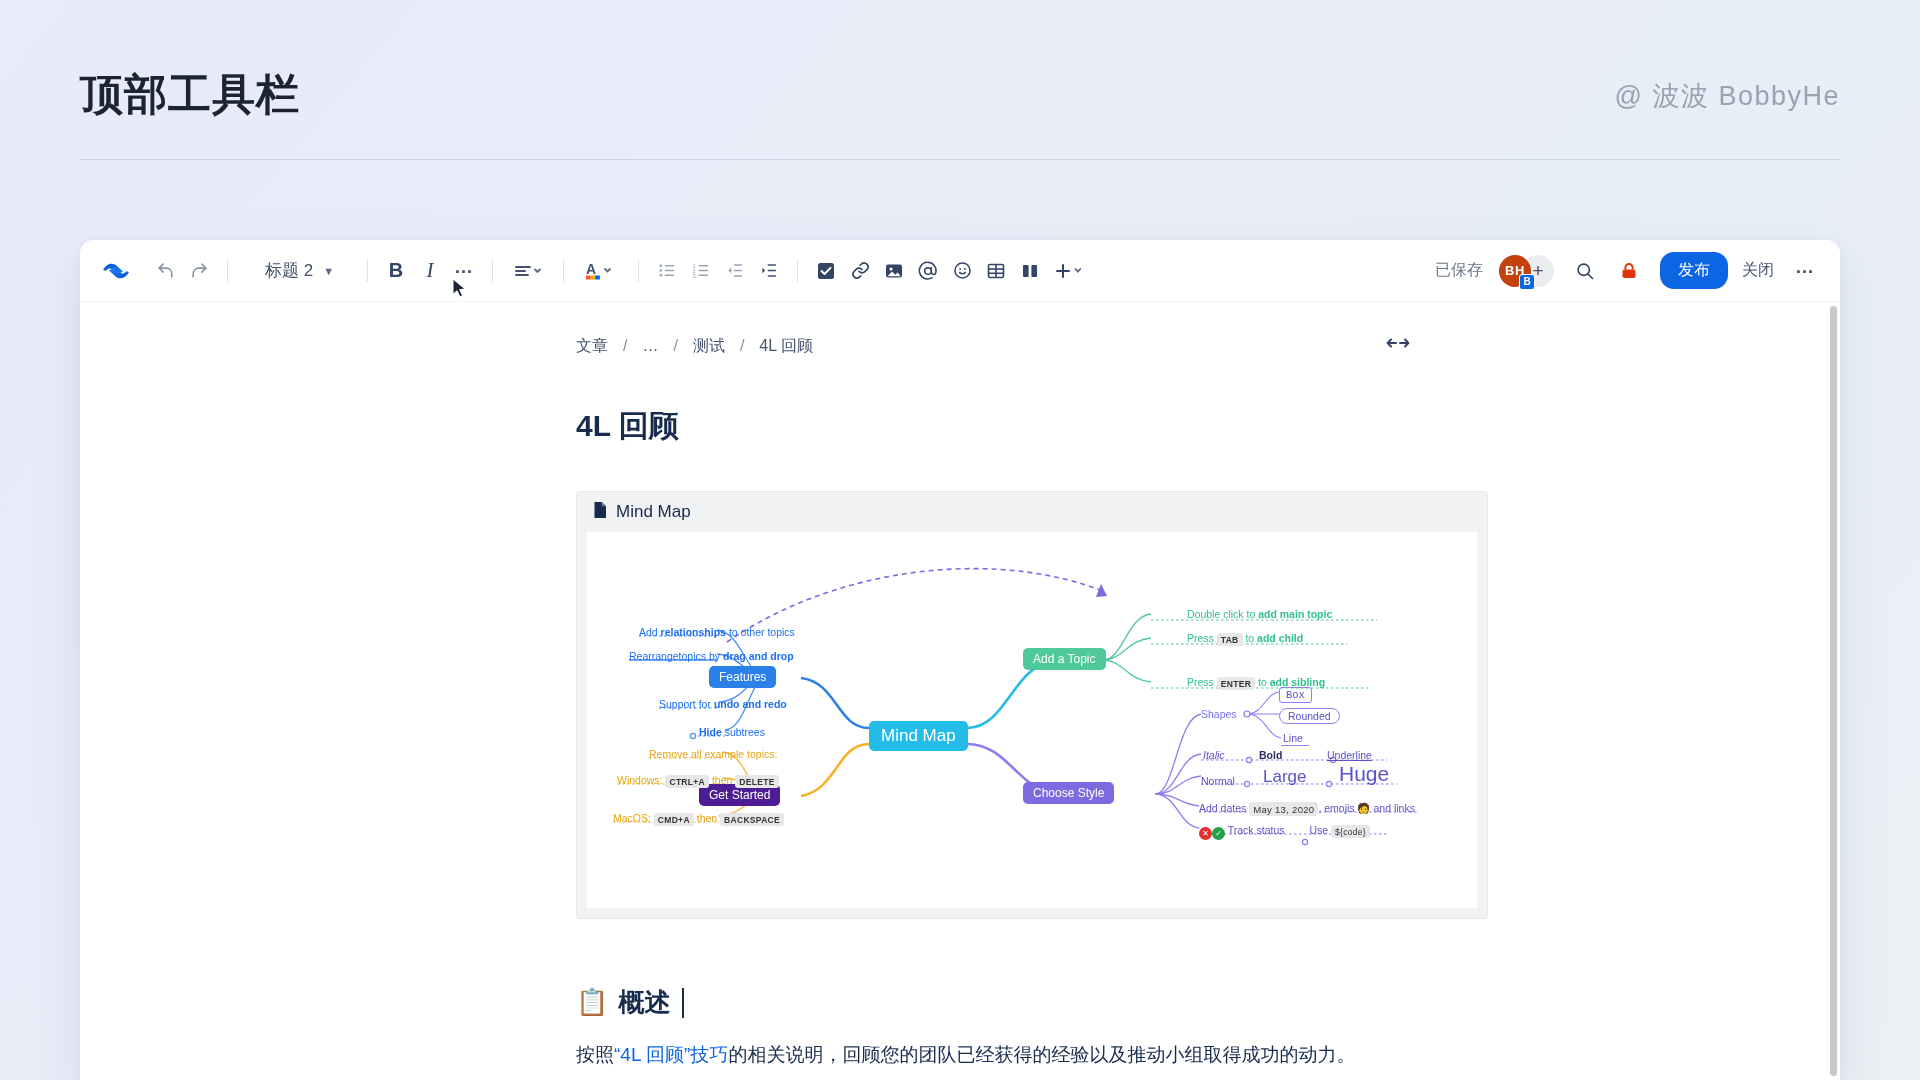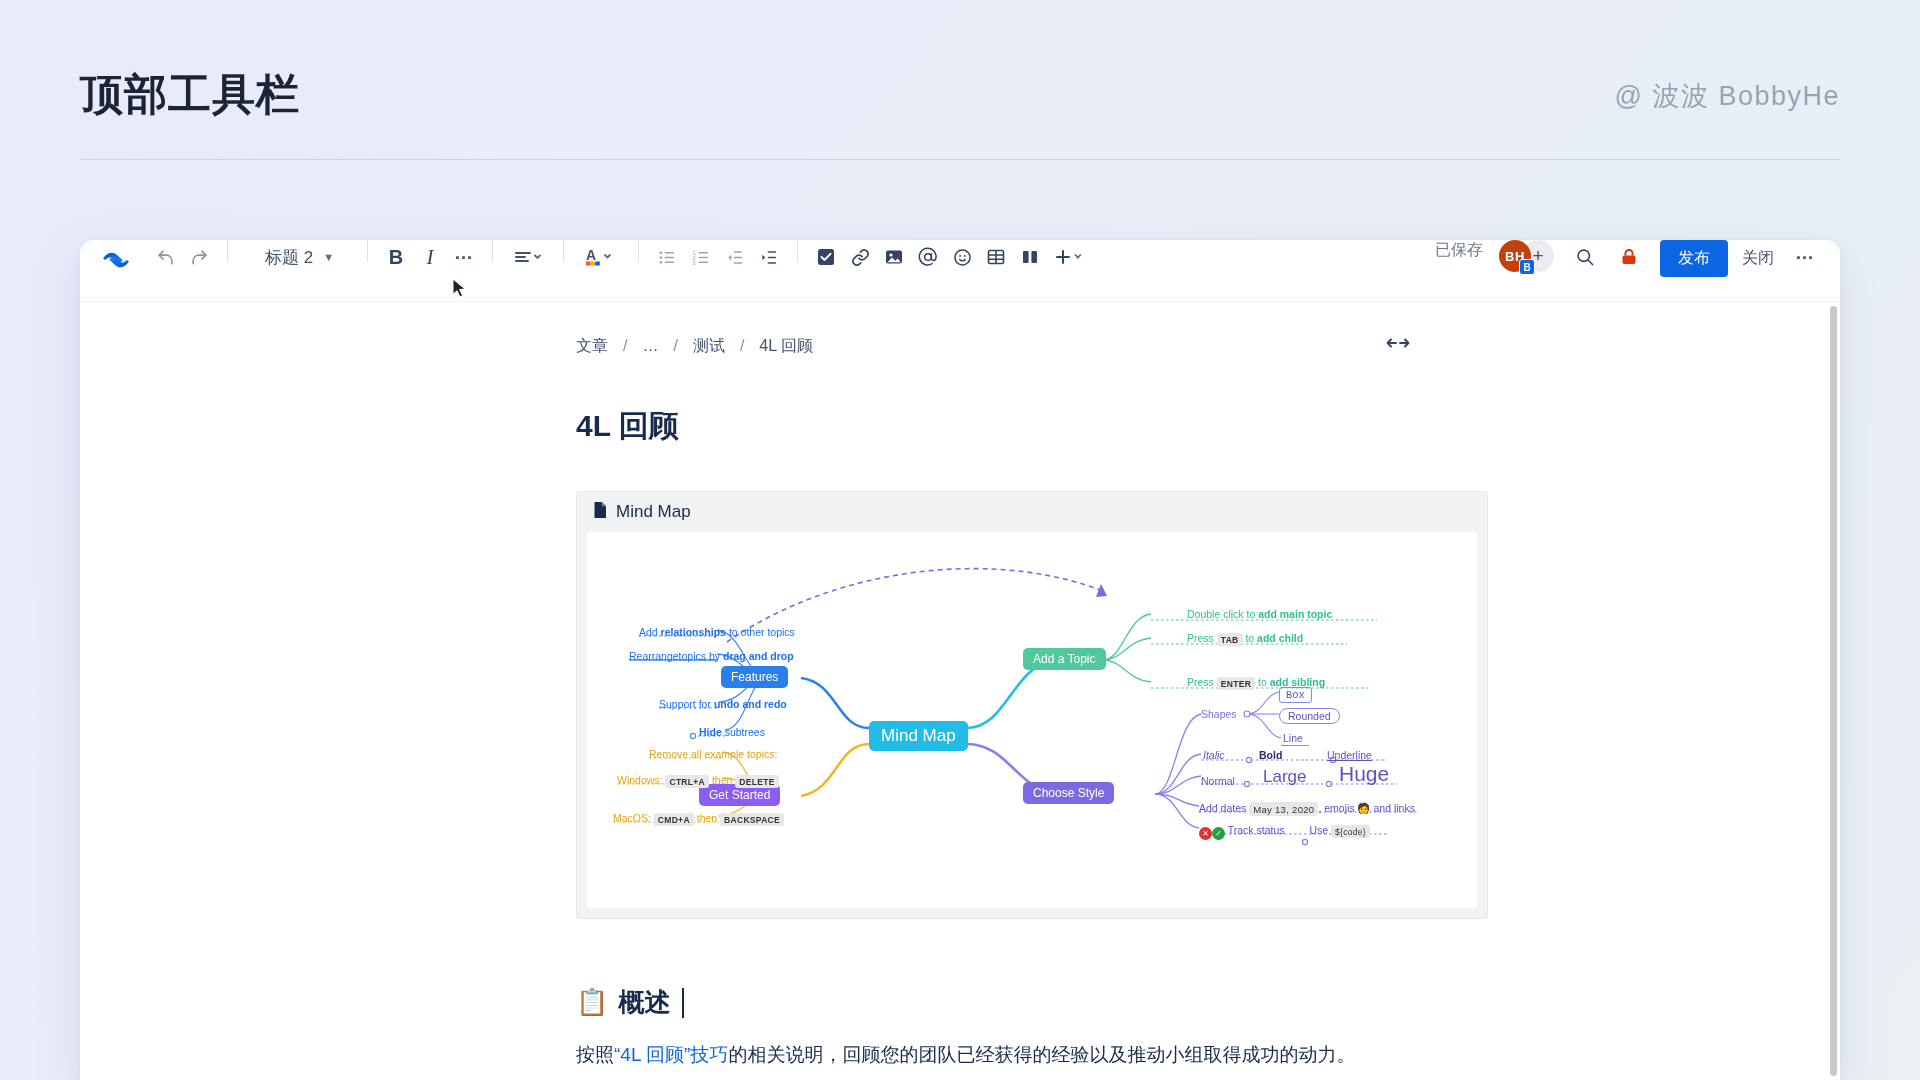--- a/index.html
+++ b/index.html
@@ -51,21 +51,21 @@
     border-radius: 14px 14px 0 0;
     box-shadow: 0 18px 50px rgba(90,100,150,0.13), 0 2px 8px rgba(90,100,150,0.07);
     overflow: hidden;
   }
 
   
   .toolbar {
     position: relative;
     height: 62px;
     display: flex;
-    align-items: flex-start;
+    align-items: center;
     padding: 0 18px 0 16px;
     background: #fff;
     border-bottom: 1px solid #f1f2f4;
   }
   .tb-group { display: flex; align-items: center; }
   .tb-sep {
     width: 1px; height: 22px;
     background: #dfe1e6;
     margin: 0 11px;
   }
@@ -128,21 +128,21 @@
     width: 32px; height: 32px; border-radius: 50%;
     background: #ebecf0; color: #42526e;
     display: flex; align-items: center; justify-content: center;
     font-size: 19px; margin-left: -9px; z-index: 1; cursor: pointer;
   }
   .lock-icon { color: #de350b; }
   .publish-btn {
     background: #0c66e4; color: #fff;
     font-size: 16px;
     padding: 8px 18px;
-    border-radius: 4px;
+    border-radius: 14px;
     margin-left: 6px;
     cursor: pointer;
     white-space: nowrap;
   }
   .close-btn {
     font-size: 16px; color: #42526e;
     padding: 8px 14px; border-radius: 4px; cursor: pointer;
     white-space: nowrap;
   }
 
@@ -578,35 +578,35 @@
             </g>
             <circle cx="662" cy="228" r="2.6" fill="#fff" stroke="#8d7bf0" stroke-width="1.2"></circle>
             <circle cx="746" cy="228" r="2.6" fill="#fff" stroke="#8d7bf0" stroke-width="1.2"></circle>
             <circle cx="660" cy="252" r="2.6" fill="#fff" stroke="#8d7bf0" stroke-width="1.2"></circle>
             <circle cx="742" cy="252" r="2.6" fill="#fff" stroke="#8d7bf0" stroke-width="1.2"></circle>
             <circle cx="718" cy="310" r="2.6" fill="#fff" stroke="#8d7bf0" stroke-width="1.2"></circle>
           </svg>
 
           <div class="mm-node mm-pill" style="left:282px; top:189px; background:#22bce6; font-size:17px; padding:5px 12px;">Mind Map</div>
 
-          <div class="mm-node mm-pill" style="left:122px; top:134px; background:#2b7fe8;margin-left:12px;">Features</div>
+          <div class="mm-node mm-pill" style="left:122px; top:134px; background:#2b7fe8;">Features</div>
           <div class="mm-node mm-leaf" style="left:52px; top:94px;">
             <span>Add </span><b>relationships</b><span> to other topics</span>
           </div>
           <div class="mm-node mm-leaf" style="left:42px; top:118px;">
             <span>Rearrangetopics by </span><b>drag and drop</b>
           </div>
           <div class="mm-node mm-leaf" style="left:72px; top:166px;">
             <span>Support for </span><b>undo and redo</b>
           </div>
           <div class="mm-node mm-leaf" style="left:112px; top:194px;">
             <b>Hide</b><span> subtrees</span>
           </div>
 
-          <div class="mm-node mm-pill" style="left:112px; top:252px; background:#8b5cf6;">Get Started</div>
+          <div class="mm-node mm-pill" style="left:112px; top:252px; background:#4c1d95;">Get Started</div>
           <div class="mm-node mm-leaf orange" style="left:62px; top:216px;">Remove all example topics:</div>
           <div class="mm-node mm-leaf orange" style="left:30px; top:242px;">
             <span>Windows:</span>
             <span class="kbd">CTRL+A</span>
             <span>then</span>
             <span class="kbd">DELETE</span>
           </div>
           <div class="mm-node mm-leaf orange" style="left:26px; top:280px;">
             <span>MacOS:</span>
             <span class="kbd">CMD+A</span>

